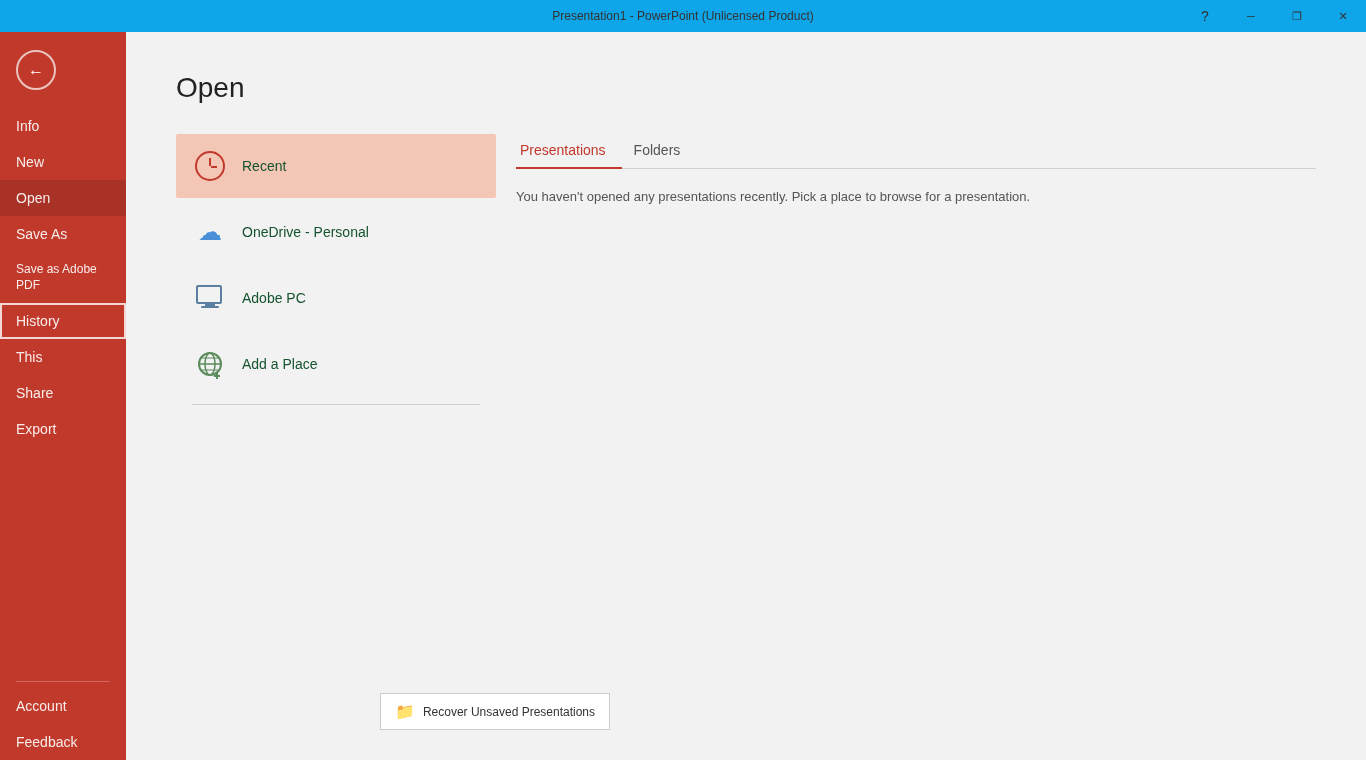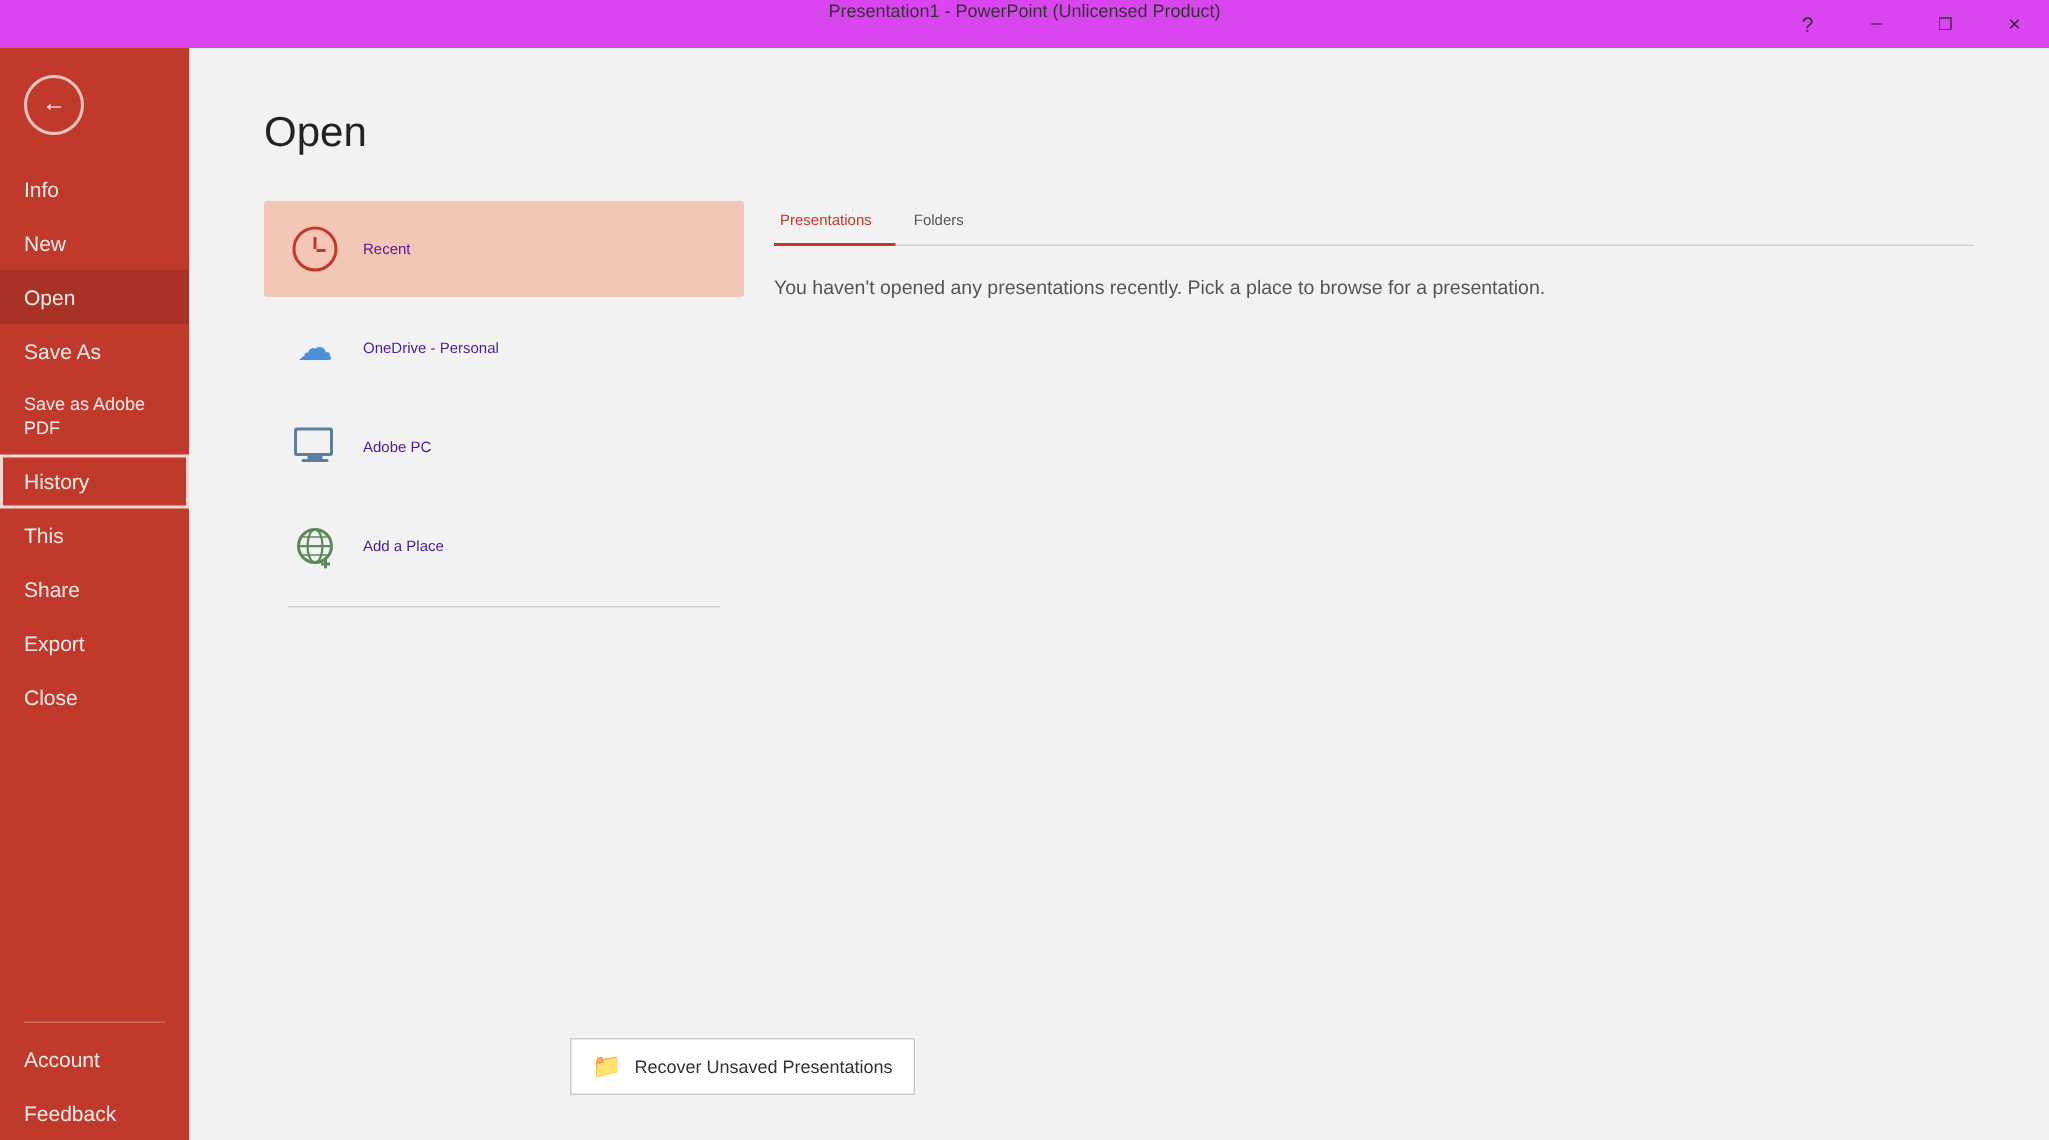--- a/index.html
+++ b/index.html
@@ -1,21 +1,21 @@
 <!DOCTYPE html>
 <html><head>
   <meta charset="utf-8">
   <style>
     * { margin: 0; padding: 0; box-sizing: border-box; }
     body { width: 1366px; height: 760px; font-family: 'Segoe UI', Arial, sans-serif; overflow: hidden; background: #f2f2f2; }
 
     
     .titlebar {
       position: absolute; top: 0; left: 0; right: 0; height: 32px;
-      background: #d946ef; display: flex; align-items: flex-start; justify-content: center;
+      background: #0ea5e9; display: flex; align-items: center; justify-content: center;
       font-size: 12px; color: #333;
     }
     .titlebar-controls {
       position: absolute; right: 0; top: 0; display: flex; height: 32px;
     }
     .titlebar-btn {
       width: 46px; height: 32px; display: flex; align-items: center; justify-content: center;
       font-size: 11px; cursor: pointer; color: #333;
     }
     .titlebar-help {
@@ -73,21 +73,21 @@
     .location-item {
       display: flex; align-items: center; gap: 14px; padding: 14px 16px;
       cursor: pointer; border-radius: 2px; margin-bottom: 2px;
     }
     .location-item.selected { background: #f4c6b5; }
     .location-item .loc-icon {
       width: 36px; height: 36px; display: flex; align-items: center; justify-content: center;
       flex-shrink: 0;
     }
     .location-item .loc-label {
-      font-size: 10px; color: #4c1d95;
+      font-size: 14px; color: #14532d;
     }
 
     
     .clock-icon {
       width: 30px; height: 30px; border: 2px solid #c0392b; border-radius: 50%;
       position: relative; display: flex; align-items: center; justify-content: center;
     }
     .clock-icon::before {
       content: ''; position: absolute; width: 2px; height: 8px;
       background: #c0392b; top: 5px; left: 12px;
@@ -102,21 +102,21 @@
     }
 
     
     .tabs-panel {
       flex: 1; padding-left: 20px;
     }
     .tabs-header {
       display: flex; border-bottom: 1px solid #d0d0d0; margin-bottom: 16px;
     }
     .tab-item {
-      padding: 8px 16px 10px 4px; font-size: 10px; color: #555;
+      padding: 8px 16px 10px 4px; font-size: 14px; color: #555;
       cursor: pointer; margin-right: 8px; position: relative;
     }
     .tab-item.active {
       color: #c0392b;
     }
     .tab-item.active::after {
       content: ''; position: absolute; bottom: -1px; left: 0; right: 0;
       height: 2px; background: #c0392b;
     }
 
@@ -171,23 +171,20 @@
   </div>
   <div class="sidebar-item">
     <span>This</span>
   </div>
   <div class="sidebar-item">
     <span>Share</span>
   </div>
   <div class="sidebar-item">
     <span>Export</span>
   </div>
-  <div class="sidebar-item">
-    <span>Close</span>
-  </div>
 
   <div class="sidebar-bottom">
     <div class="sidebar-divider"></div>
     <div class="sidebar-item">
       <span>Account</span>
     </div>
     <div class="sidebar-item">
       <span>Feedback</span>
     </div>
   </div>

